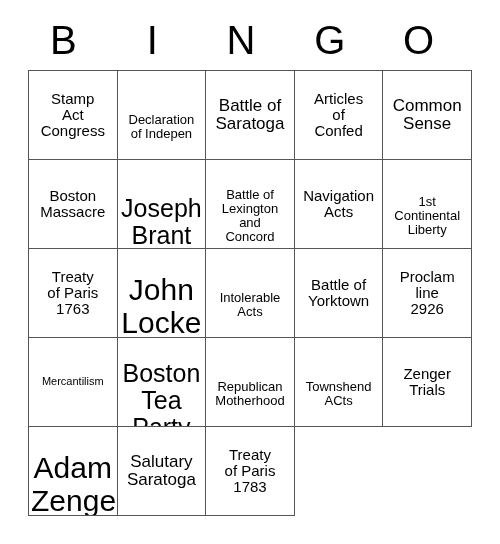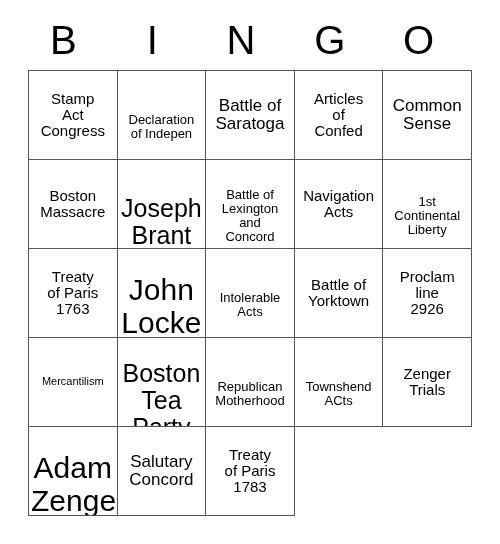--- a/index.html
+++ b/index.html
@@ -193,21 +193,21 @@
     <div class="cell">
         <span class="cell-text fs-xl">Zenger
 Trials</span>
       </div>
     <div class="cell">
         <span class="cell-text fs-huge">Adam
 Zenger</span>
       </div>
     <div class="cell">
         <span class="cell-text fs-l">Salutary
-Concord</span>
+Saratoga</span>
       </div>
     <div class="cell">
         <span class="cell-text fs-xl">Treaty
 of Paris
 1783</span>
       </div>
   </div>
 
 </div>
 

